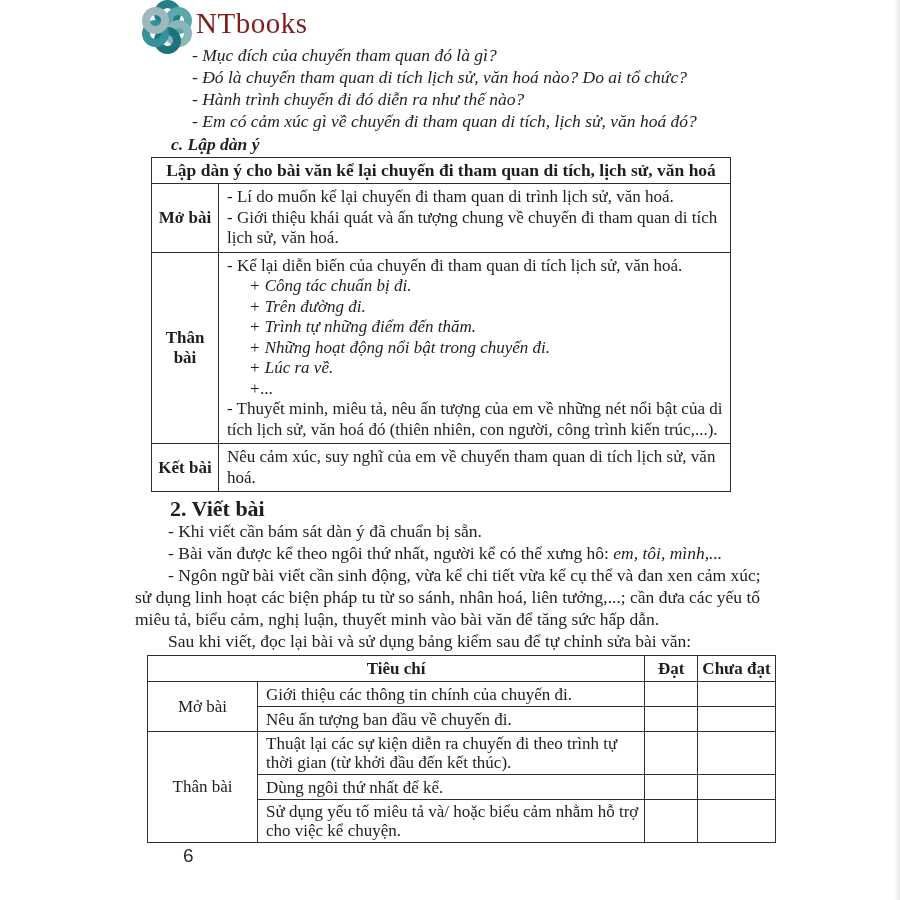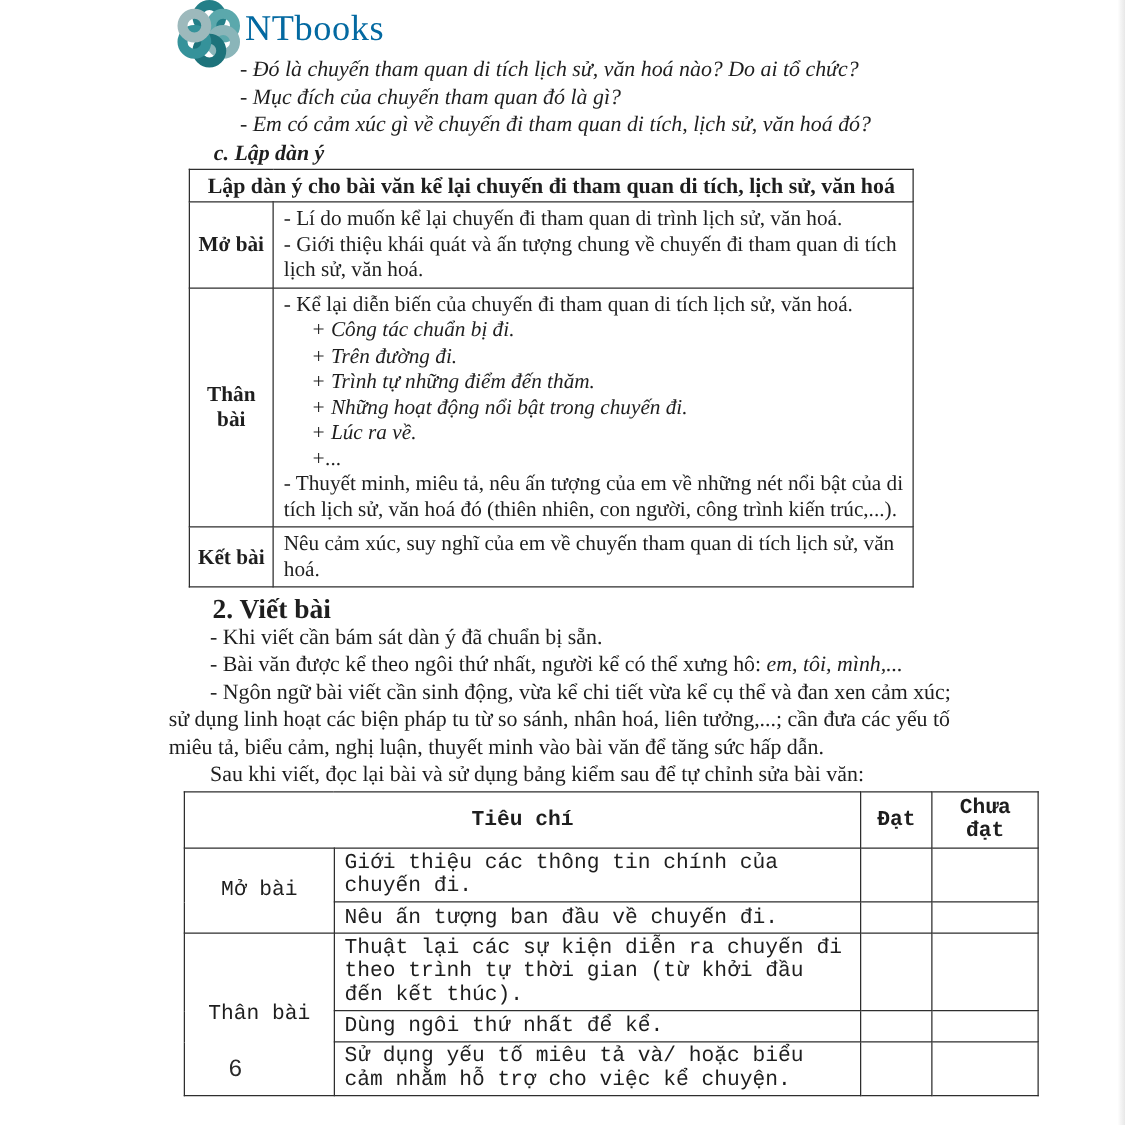--- a/index.html
+++ b/index.html
@@ -26,21 +26,21 @@
   .outline .label-cell{width:58px;font-weight:bold;text-align:center;font-size:17px;line-height:20px;padding:2px 4px;}
   .outline .content-cell{padding:3px 6px 3px 8px;vertical-align:middle;}
   .ol-line{line-height:20.5px;}
   .ol-line.ind{padding-left:22px;font-style:italic;}
   
   .sec-heading{font-weight:bold;font-size:22px;line-height:23px;padding-left:35px;margin-top:5px;}
   .para{font-size:17.5px;line-height:22px;text-indent:33px;margin:0;}
   .para .it{font-style:italic;}
   .intro-line{font-size:17.5px;line-height:22px;text-indent:33px;}
   
-  .checklist{margin-left:12px;margin-top:3px;width:684px;font-size:17px;table-layout:fixed;font-family:Liberation Mono, monospace;}
+  .checklist{margin-left:12px;margin-top:3px;width:629px;font-size:17px;table-layout:fixed;}
   .checklist th,.checklist td{border:1.6px solid #2e2e2e;}
   .checklist thead th{font-weight:bold;text-align:center;line-height:19px;padding:3px 2px;}
   .checklist .group-label{font-weight:normal;text-align:center;font-size:17px;padding:1px 2px;}
   .checklist .crit-cell{padding:2px 6px 2px 8px;line-height:19px;vertical-align:middle;}
   .checklist .mark-cell{height:22px;}
   .page-number{position:absolute;left:183px;top:845px;font-size:19px;font-family:"Liberation Sans","DejaVu Sans",sans-serif;color:#2a2a2a;}
 </style>
 </head>
 <body>
 
@@ -48,28 +48,29 @@
 
 <div class="logo">
   <div class="rosette">
       <span class="ring" style="border: 8px solid rgb(36, 127, 136); left: 13.5px; top: 0px;"></span>
       <span class="ring" style="border: 8px solid rgb(91, 168, 172); left: 25.1913px; top: 6.75px;"></span>
       <span class="ring" style="border: 8px solid rgb(138, 181, 185); left: 25.1913px; top: 20.25px;"></span>
       <span class="ring" style="border: 8px solid rgb(29, 115, 123); left: 13.5px; top: 27px;"></span>
       <span class="ring" style="border: 8px solid rgb(53, 146, 154); left: 1.80866px; top: 20.25px;"></span>
       <span class="ring" style="border: 8px solid rgb(157, 185, 188); left: 1.80866px; top: 6.75px;"></span>
     </div>
-  <span class="logo-text" style="color: #0369a1;">NTbooks</span>
+  <span class="logo-text" style="color: #7f1d1d;">NTbooks</span>
 </div>
 
 <div class="content">
 
   <div>
+      <div class="q-line">- Mục đích của chuyến tham quan đó là gì?</div>
       <div class="q-line">- Đó là chuyến tham quan di tích lịch sử, văn hoá nào? Do ai tổ chức?</div>
-      <div class="q-line">- Mục đích của chuyến tham quan đó là gì?</div>
+      <div class="q-line">- Hành trình chuyến đi đó diễn ra như thế nào?</div>
       <div class="q-line">- Em có cảm xúc gì về chuyến đi tham quan di tích, lịch sử, văn hoá đó?</div>
     </div>
 
   <div class="heading-c">c. Lập dàn ý</div>
 
   <table class="outline">
     <tbody>
       <tr>
         <td class="title-cell" colspan="2">Lập dàn ý cho bài văn kể lại chuyến đi tham quan di tích, lịch sử, văn hoá</td>
       </tr>

